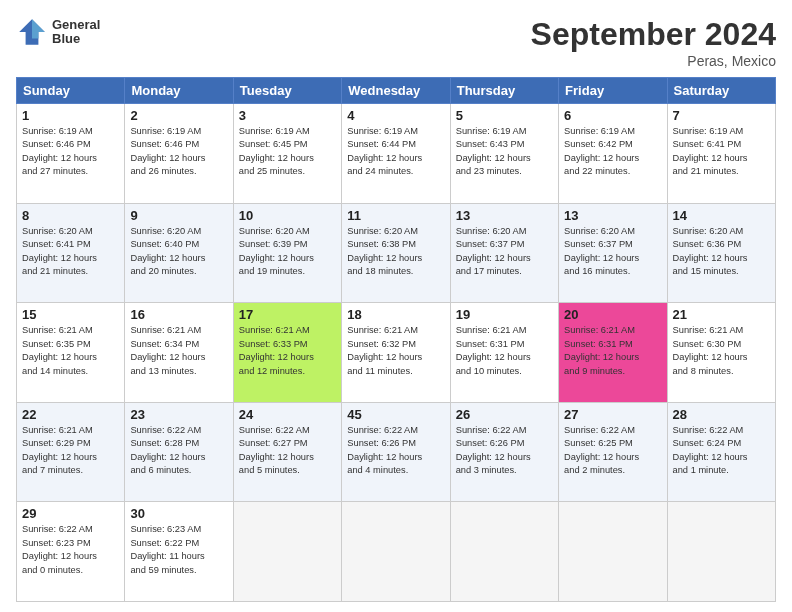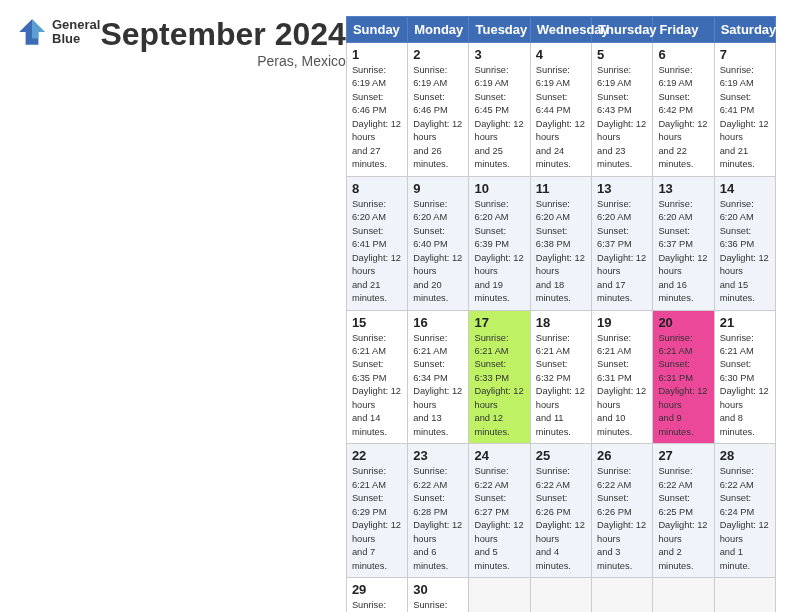--- a/index.html
+++ b/index.html
@@ -8,20 +8,21 @@
       height: 612px;
       background: #fff;
       font-family: Arial, sans-serif;
       overflow: hidden;
     }
     .page {
       width: 792px;
       height: 612px;
       padding: 16px 16px 10px 16px;
       display: flex;
+      flex-direction: column;
     }
     .header {
       display: flex;
       justify-content: space-between;
       align-items: flex-start;
       margin-bottom: 8px;
     }
     .logo {
       display: flex;
       align-items: center;
@@ -294,21 +295,21 @@
 and 6 minutes.</div>
           </td>
           <td style="background: rgb(240, 244, 250);">
             <span class="day-number">24</span>
             <div class="day-info" style="white-space: pre-line;">Sunrise: 6:22 AM
 Sunset: 6:27 PM
 Daylight: 12 hours
 and 5 minutes.</div>
           </td>
           <td style="background: rgb(240, 244, 250);">
-            <span class="day-number">25</span>
+            <span class="day-number">45</span>
             <div class="day-info" style="white-space: pre-line;">Sunrise: 6:22 AM
 Sunset: 6:26 PM
 Daylight: 12 hours
 and 4 minutes.</div>
           </td>
           <td style="background: rgb(240, 244, 250);">
             <span class="day-number">26</span>
             <div class="day-info" style="white-space: pre-line;">Sunrise: 6:22 AM
 Sunset: 6:26 PM
 Daylight: 12 hours

